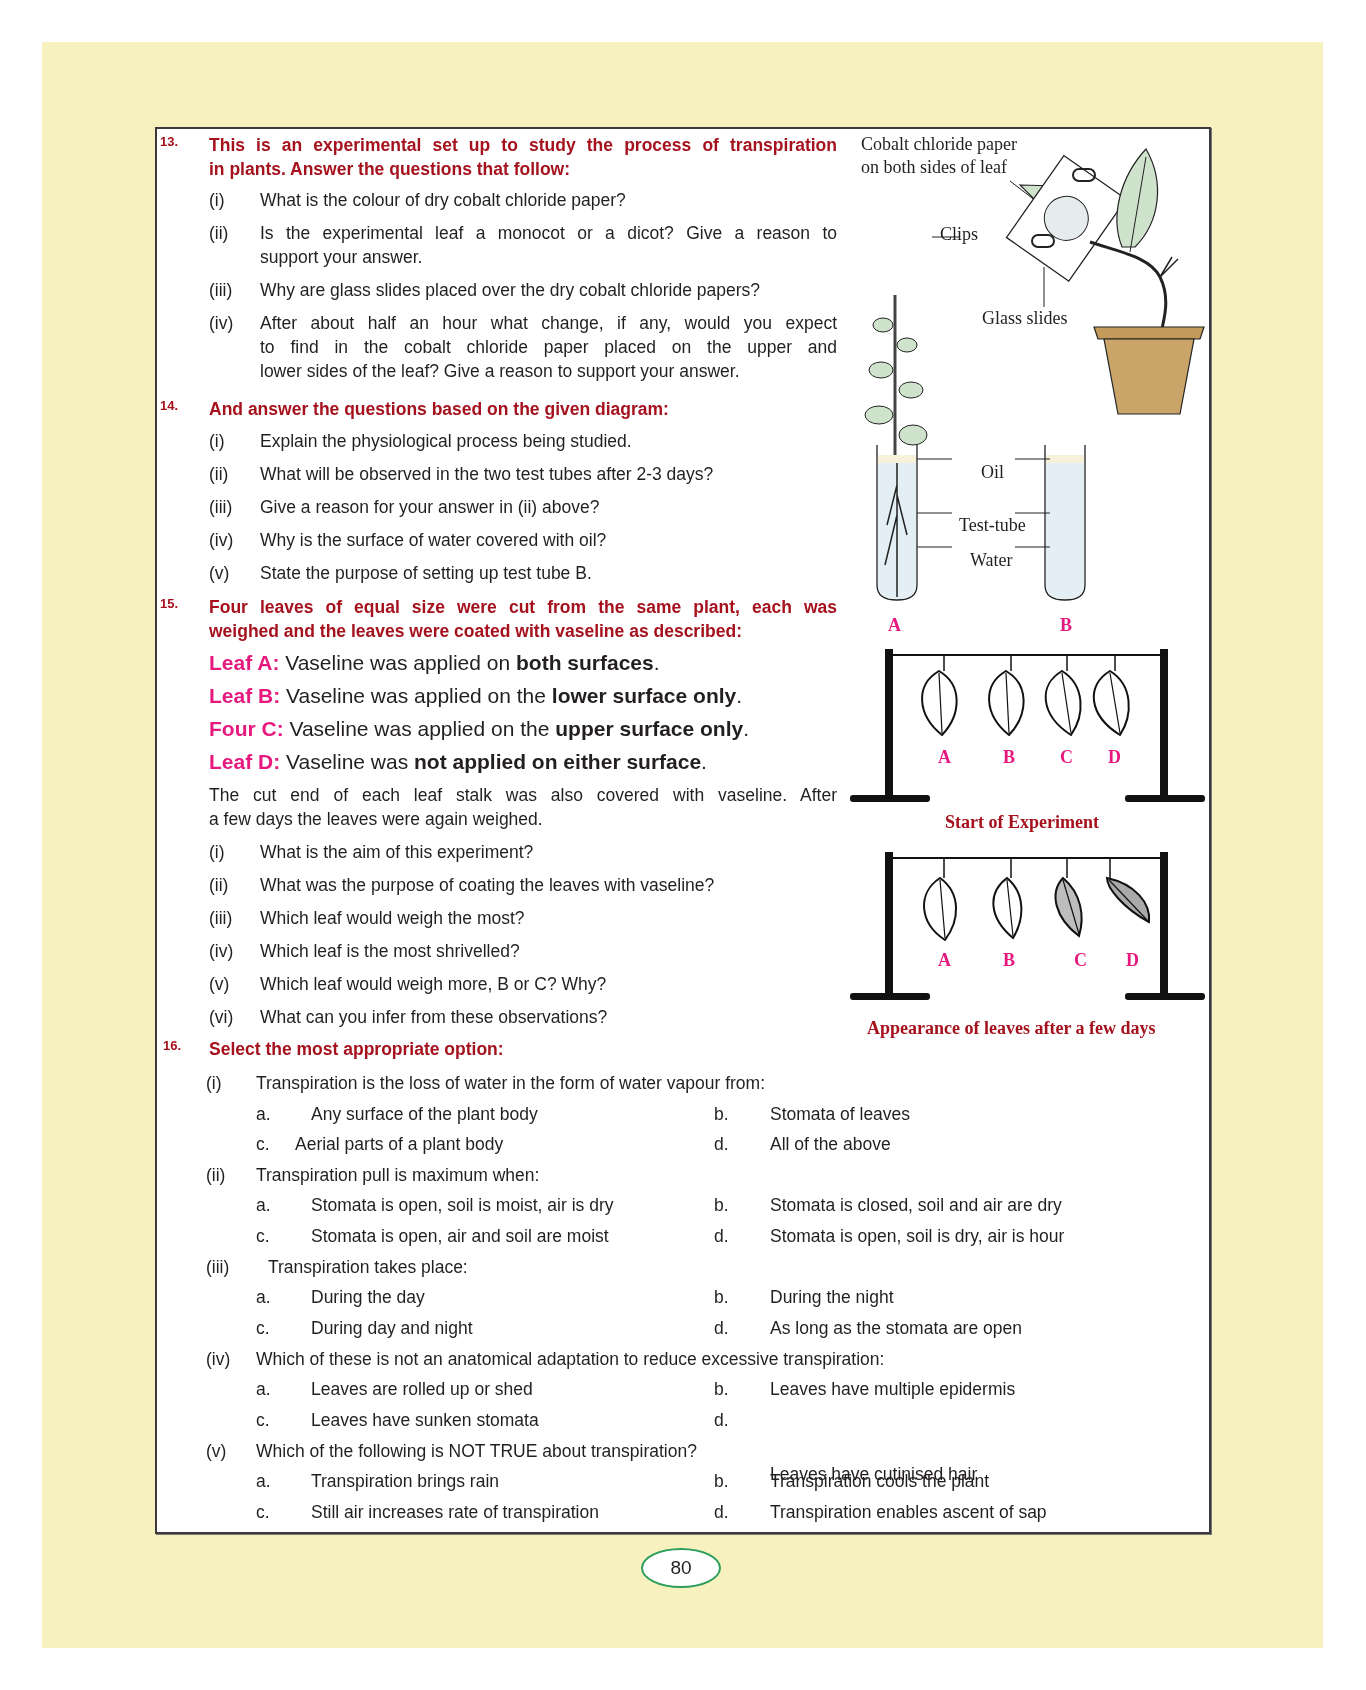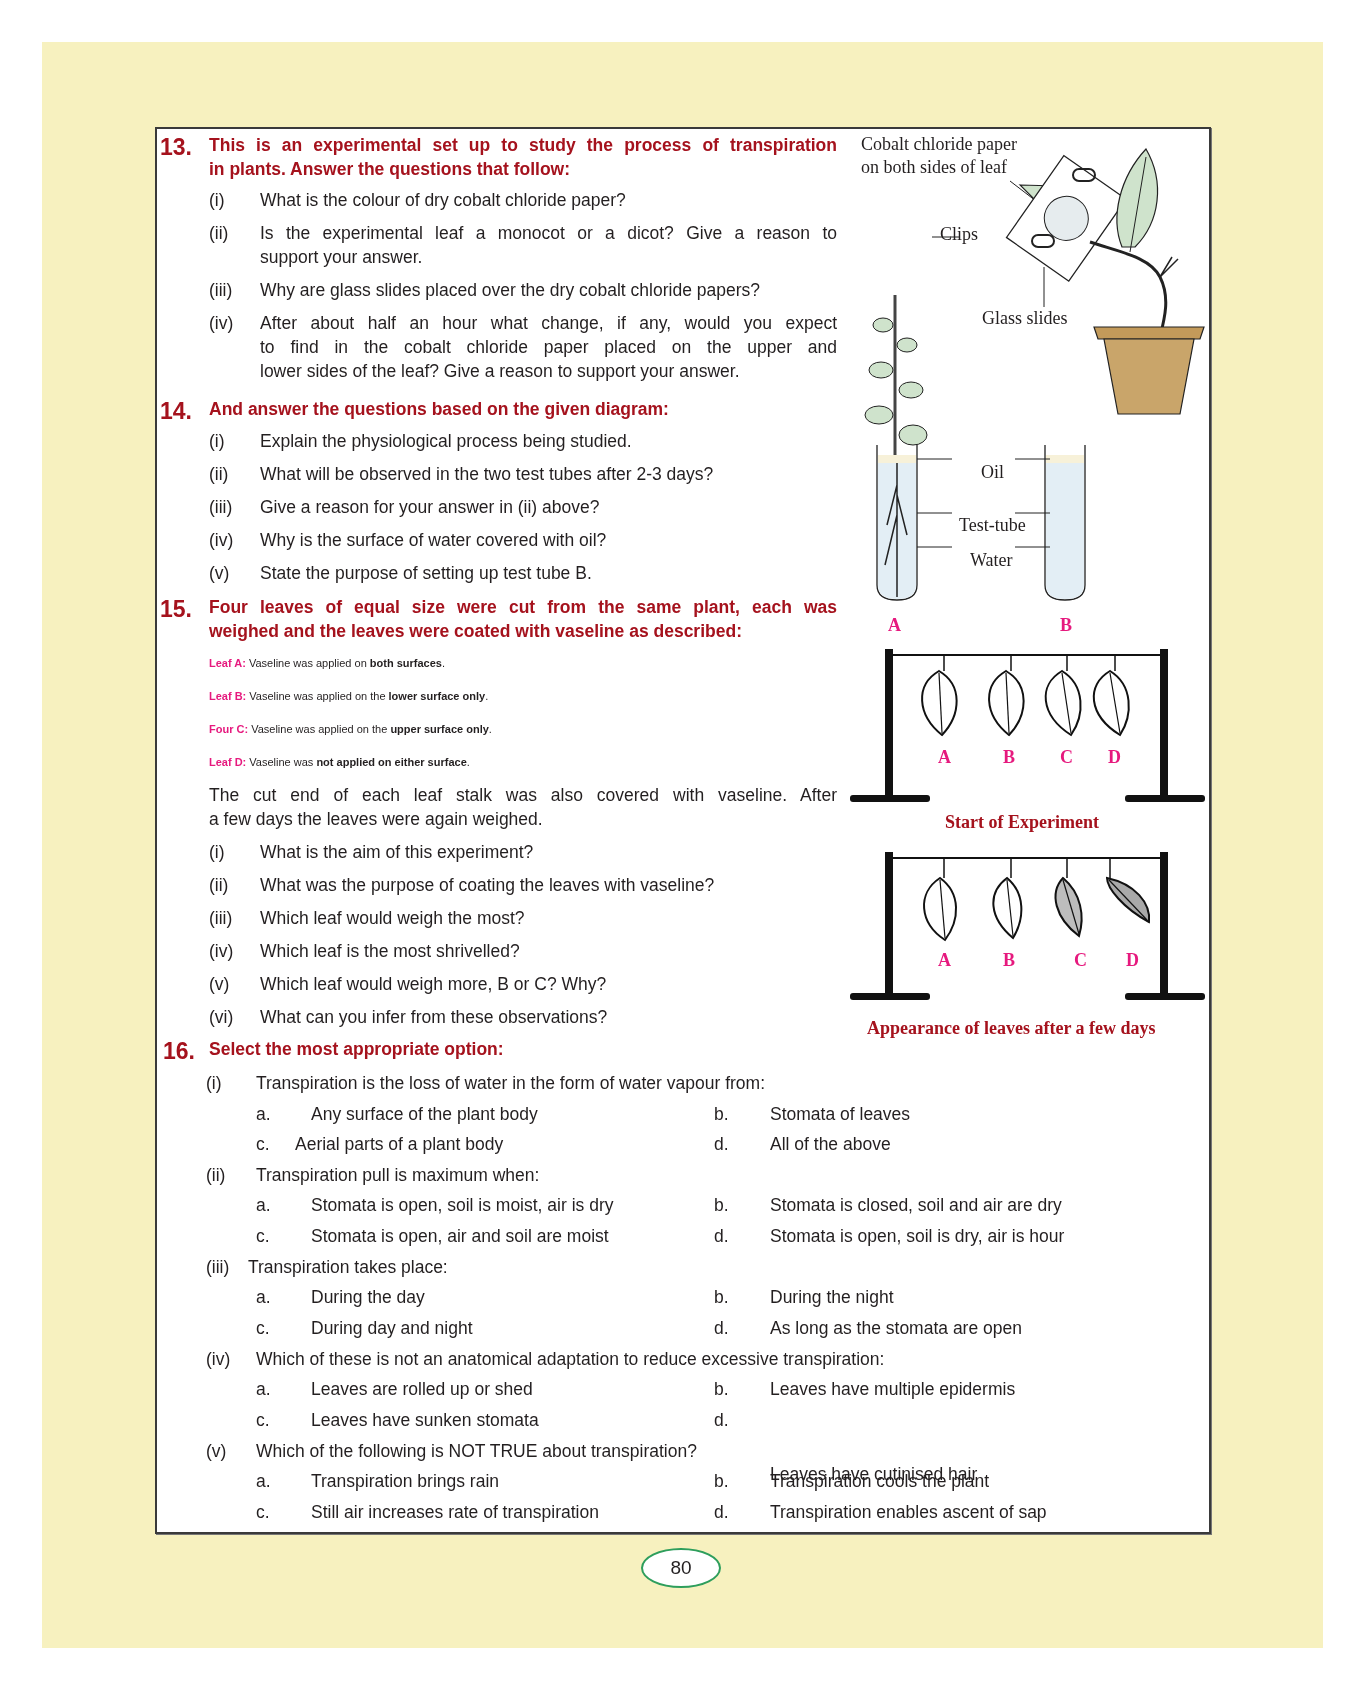--- a/index.html
+++ b/index.html
@@ -1,23 +1,23 @@
 <!DOCTYPE html>
 <html><head>
 <meta charset="utf-8">
 <style>
   html, body { margin:0; padding:0; background:#ffffff; }
   body { width:1366px; height:1690px; position:relative; font-family:"Liberation Sans", sans-serif; color:#231f20; }
   .page { position:absolute; left:42px; top:42px; width:1281px; height:1606px; background:#f7f1bf; }
   .box { position:absolute; left:155px; top:127px; width:1052px; height:1403px; background:#fff; border:2px solid #3a3a3a; box-shadow:1px 1px 0 #777; }
   .abs { position:absolute; }
-  .qnum { position:absolute; font-weight:bold; color:#a5121d; font-size:23px; }
+  .qnum { position:absolute; font-weight:bold; color:#a5121d; font-size:13px; }
   .qhead { position:absolute; font-weight:bold; color:#a5121d; font-size:17.5px; line-height:24px; text-align:justify; }
   .line { position:absolute; font-size:17.5px; line-height:24px; color:#231f20; }
-  .sub { position:absolute; font-size:11px; line-height:24px; }
+  .sub { position:absolute; font-size:21px; line-height:24px; }
   .roman { position:absolute; font-size:17.5px; }
   .pink { color:#e6197e; font-weight:bold; }
   .b { font-weight:bold; }
   .diag-label { position:absolute; font-family:"Liberation Serif", serif; font-size:18px; color:#231f20; }
   .diag-letter { position:absolute; font-family:"Liberation Serif", serif; font-weight:bold; font-size:18px; color:#e6197e; }
   .caption { position:absolute; font-family:"Liberation Serif", serif; font-weight:bold; font-size:18px; color:#a5121d; }
   .opt-letter { position:absolute; font-size:17.5px; }
   .opt-text { position:absolute; font-size:17.5px; }
   .pagenum { position:absolute; left:641px; top:1548px; width:76px; height:36px; border:2px solid #2e9e5c; border-radius:50%; background:#fff; text-align:center; line-height:36px; font-size:19px; }
 </style>
@@ -241,21 +241,21 @@
 <div class="opt-letter" style="left:256px;top:1195px;">a.</div>
 <div class="opt-text" style="left:311px;top:1195px;">Stomata is open, soil is moist, air is dry</div>
 <div class="opt-letter" style="left:714px;top:1195px;">b.</div>
 <div class="opt-text" style="left:770px;top:1195px;">Stomata is closed, soil and air are dry</div>
 <div class="opt-letter" style="left:256px;top:1226px;">c.</div>
 <div class="opt-text" style="left:311px;top:1226px;">Stomata is open, air and soil are moist</div>
 <div class="opt-letter" style="left:714px;top:1226px;">d.</div>
 <div class="opt-text" style="left:770px;top:1226px;">Stomata is open, soil is dry, air is hour</div>
 
 <div class="roman" style="left:206px;top:1257px;">(iii)</div>
-<div class="line" style="left:248px;top:1255px;">Transpiration takes place:</div>
+<div class="line" style="left:268px;top:1255px;">Transpiration takes place:</div>
 <div class="opt-letter" style="left:256px;top:1287px;">a.</div>
 <div class="opt-text" style="left:311px;top:1287px;">During the day</div>
 <div class="opt-letter" style="left:714px;top:1287px;">b.</div>
 <div class="opt-text" style="left:770px;top:1287px;">During the night</div>
 <div class="opt-letter" style="left:256px;top:1318px;">c.</div>
 <div class="opt-text" style="left:311px;top:1318px;">During day and night</div>
 <div class="opt-letter" style="left:714px;top:1318px;">d.</div>
 <div class="opt-text" style="left:770px;top:1318px;">As long as the stomata are open</div>
 
 <div class="roman" style="left:206px;top:1349px;">(iv)</div>

